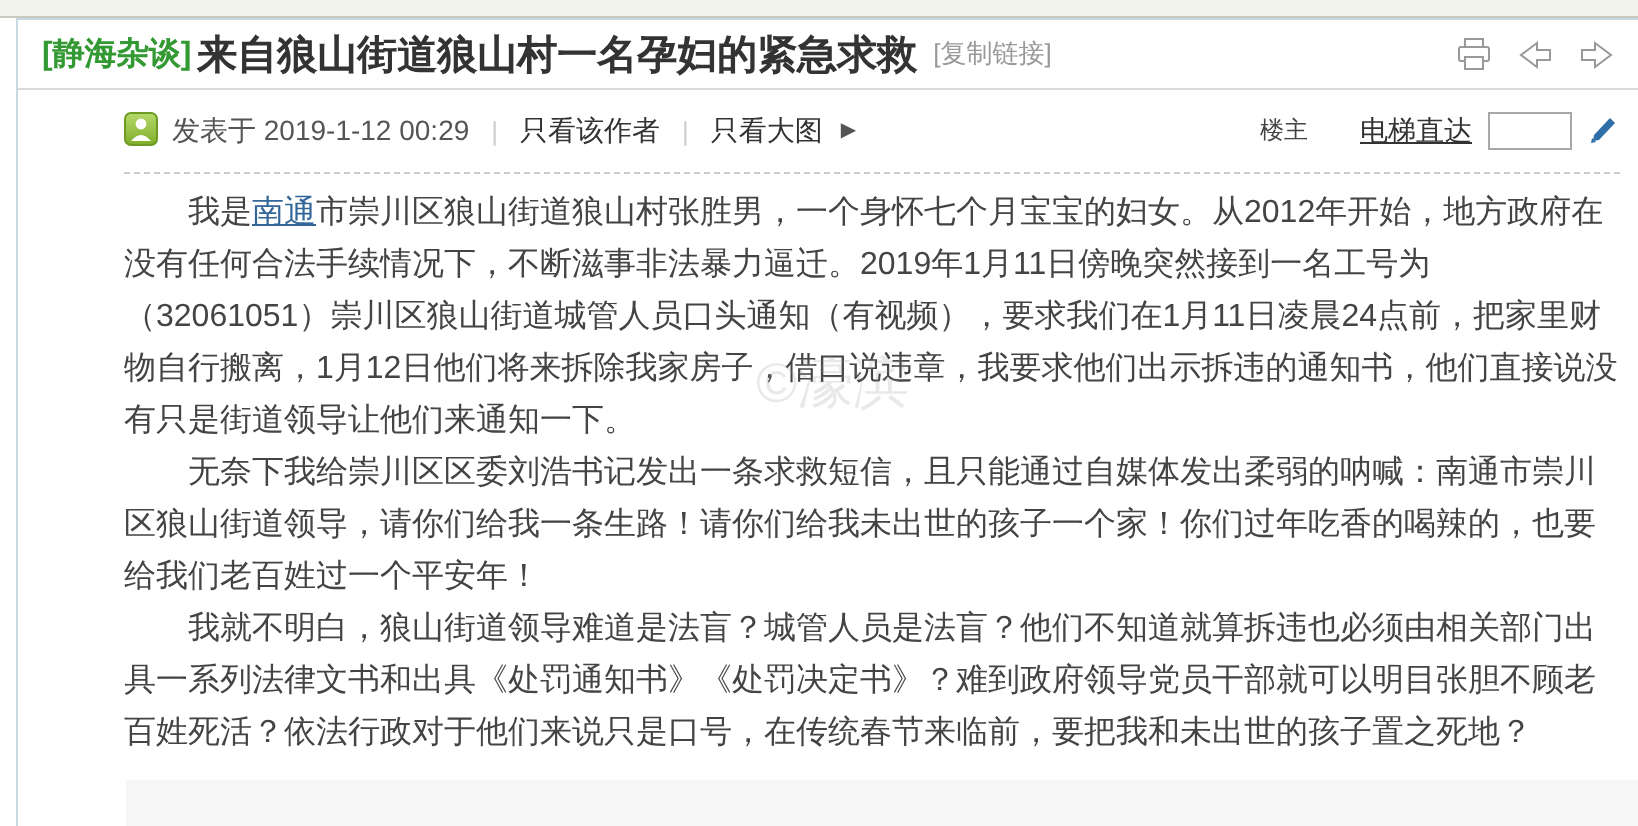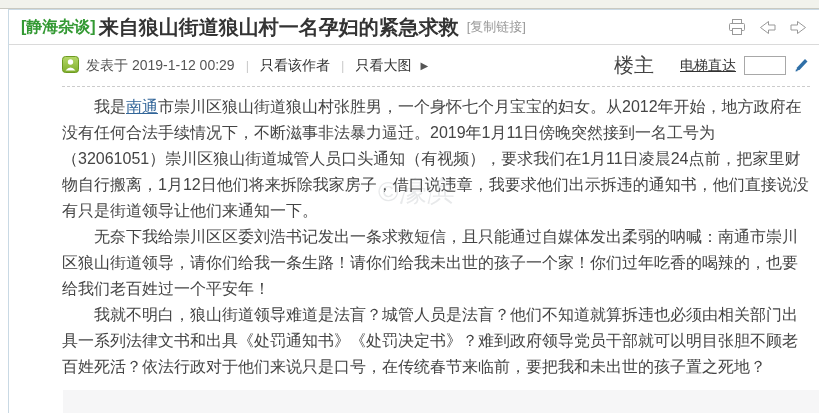--- a/index.html
+++ b/index.html
@@ -43,21 +43,21 @@
     display: flex; align-items: center;
     height: 42px;
     border-bottom: 1px dashed #cccccc;
     font-size: 14px; color: #555;
   }
   .online-icon { margin-right: 7px; display: inline-block; }
   .tb-sep { color: #ccc; margin: 0 11px; font-size: 13px; }
   .tb-link { color: #333; cursor: pointer; }
   .expand-glyph { color: #555; font-size: 10px; margin-left: 9px; cursor: pointer; }
   .toolbar-right { margin-left: auto; display: flex; align-items: center; }
-  .floor-label { color: #444; font-size: 20px; margin-right: 26px; }
+  .floor-label { color: #444; font-size: 12px; margin-right: 26px; }
   .elevator-label { color: #333; font-size: 14px; margin-right: 8px; cursor: pointer; text-decoration: underline; }
   .jump-input {
     width: 42px; height: 19px;
     border: 1px solid #a8a8a8; background: #fff;
     font-size: 12px; padding: 0 3px;
   }
   .jump-btn { margin-left: 6px; cursor: pointer; display: inline-block; }
   
   .post-body {
     position: relative;

